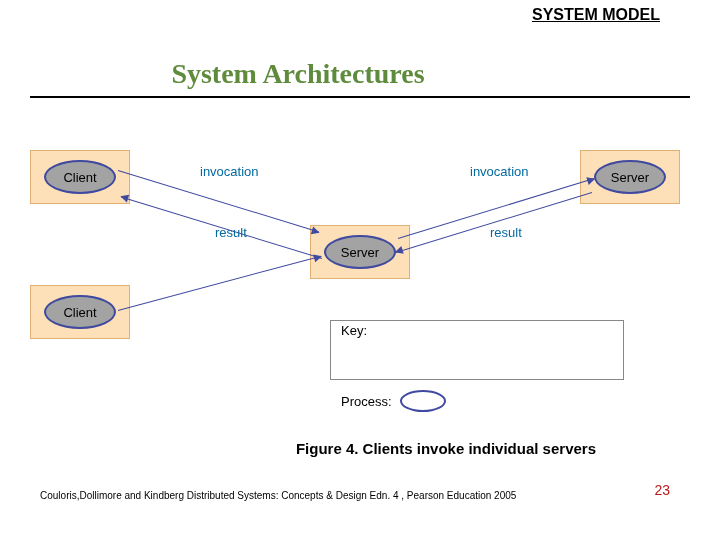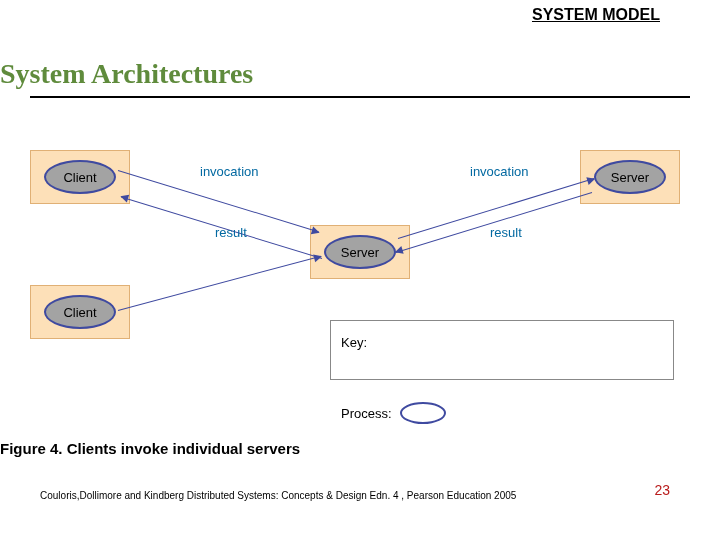--- a/index.html
+++ b/index.html
@@ -18,20 +18,21 @@
     font-weight: bold;
     font-size: 16px;
     text-decoration: underline;
     color: #000;
   }
   .title {
     position: absolute;
     top: 58px;
     left: 0;
     width: 596px;
+    text-align: center;
     font-weight: bold;
     font-size: 28px;
     color: #5f8b3c;
     font-family: "Times New Roman", serif;
   }
   .title-rule {
     position: absolute;
     top: 96px;
     left: 30px;
     width: 660px;
@@ -103,21 +104,21 @@
     background: #fde0b8;
     border: 1px solid #e0b075;
     vertical-align: middle;
     margin-left: 8px;
   }
   .caption {
     position: absolute;
     top: 440px;
     left: 0;
     width: 596px;
-    text-align: left;
+    text-align: right;
     font-weight: bold;
     font-size: 15px;
     color: #000;
   }
   .citation {
     position: absolute;
     top: 490px;
     left: 40px;
     font-size: 10px;
     color: #000;
@@ -165,21 +166,21 @@
   <div class="arrow" style="left:88px; top:180px; width:210px; transform:rotate(-15deg);"></div>
 
   <div class="arrow" style="left:368px; top:108px; width:205px; transform:rotate(-17deg);"></div>
   <div class="arrow" style="left:562px; top:62px; width:205px; transform:rotate(163deg);"></div>
 
   <div class="lbl" style="left:170px; top:34px;">invocation</div>
   <div class="lbl" style="left:185px; top:95px;">result</div>
   <div class="lbl" style="left:440px; top:34px;">invocation</div>
   <div class="lbl" style="left:460px; top:95px;">result</div>
 
-  <div class="key-box" style="left:300px; top:190px; width:344px; height:60px; padding:14px 10px;">
+  <div class="key-box" style="left:300px; top:190px; width:294px; height:60px; padding:2px 10px;">
     <div style="margin-bottom:4px;">Key:</div>
     <div style="display:flex; align-items:center; gap:30px;">
       <span style="display:flex; align-items:center;margin-top:48px;">
         <span>Process:</span>
         <span class="key-ellipse"></span>
       </span>
     </div>
   </div>
 
 </div>

